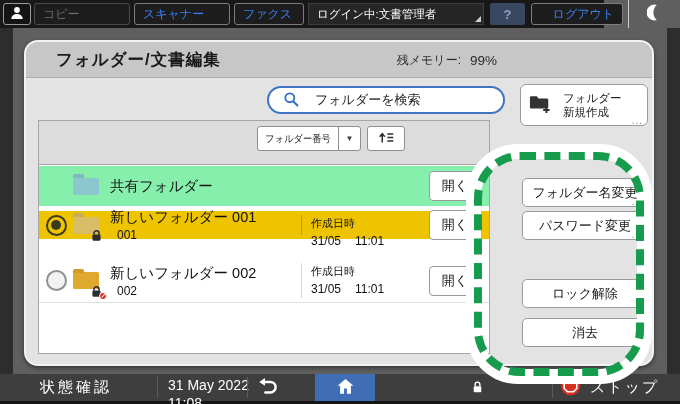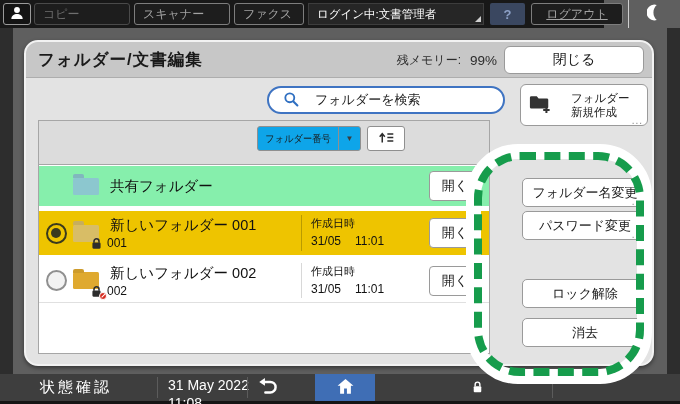--- a/index.html
+++ b/index.html
@@ -3,99 +3,99 @@
 <meta charset="utf-8">
 <style>
   * { box-sizing: border-box; margin: 0; padding: 0; }
   html,body { background:#888; }
   body { font-family: "Liberation Sans", "DejaVu Sans", sans-serif; }
   .screen { position:relative; width:680px; height:404px; background:#5f5f5f; overflow:hidden; }
 
   
   .topbar { position:absolute; left:0; top:0; width:604px; height:28px; background:#181818; z-index:20; }
   .tb-btn { position:absolute; top:3px; height:22px; background:#1d1d1d; border:1px solid #7d7d7d;
-            border-radius:3px; color:#a3a3a3; font-size:12px; text-align:left; padding:0 8px; cursor:pointer;
+            border-radius:3px; color:#3b82f6; font-size:12px; text-align:left; padding:0 8px; cursor:pointer;
             font-family:inherit; }
   .tb-btn.dim { color:#6f6f6f; border-color:#4a4a4a; }
   .user-btn { position:absolute; left:3px; top:3px; width:28px; height:22px; background:#141414;
               border:1px solid #9a9a9a; border-radius:3px; display:flex; align-items:center; justify-content:center; }
   .login-box { position:absolute; left:308px; top:3px; width:176px; height:22px; background:#262626;
                border:1px solid #3d3d3d; color:#fff; font-size:11.5px; display:flex; align-items:center;
                padding:0 8px; }
   .fold { position:absolute; right:2px; bottom:2px; width:0; height:0;
           border-left:6px solid transparent; border-bottom:6px solid #cfcfcf; }
   .help-btn { position:absolute; left:490px; top:3px; width:35px; height:22px; background:#3a4760;
               border:none; border-radius:2px; color:#8ca0c6; font-size:13px; font-weight:bold; }
-  .logout-btn { left:531px; width:92px; text-align:center;text-decoration:underline; }
+  .logout-btn { left:531px; width:92px; text-align:right; }
   .moon-wrap { position:absolute; left:628px; top:0; width:52px; height:28px; border-left:1px solid #cfcfcf;
                display:flex; align-items:center; justify-content:center; }
 
   
   .main { position:absolute; left:0; top:28px; width:680px; height:346px; background:#5f5f5f; }
   .bezel { position:absolute; top:0; height:346px; background:#2d2d2d; }
   .bezel.l { left:0; width:13px; } .bezel.r { right:0; width:13px; }
 
   .panel { position:absolute; left:24px; top:12px; width:630px; height:326px; background:#e3e3e3;
            border:2px solid #f2f2f2; border-radius:14px; box-shadow:0 2px 4px rgba(0,0,0,.45); }
   .panel-header { position:absolute; left:0; top:0; width:100%; height:36px; background:#c7c7c7;
                   border-radius:12px 12px 0 0; border-bottom:1px solid #adadad;
                   display:flex; align-items:center; }
-  .page-title { margin-left:12px; font-size:16.5px; font-weight:bold; color:#1a1a1a; letter-spacing:1px; }
+  .page-title { margin-left:30px; font-size:16.5px; font-weight:bold; color:#1a1a1a; letter-spacing:1px; }
   .mem { position:absolute; right:155px; top:0; height:36px; display:flex; align-items:center; gap:9px;
          color:#2c2c2c; font-size:12px; }
   .mem b { font-size:13.5px; font-weight:normal; }
   .close-btn { position:absolute; right:8px; top:4px; width:140px; height:28px; background:#fff;
                border:1px solid #9a9a9a; border-radius:6px; font-size:14px; color:#1a1a1a; font-family:inherit; }
 
   .search-pill { position:absolute; left:241px; top:44px; width:238px; height:28px; background:#fff;
                  border:2px solid #3f74c2; border-radius:15px; display:flex; align-items:center;
                  padding-left:14px; gap:16px; font-size:13px; color:#1a1a1a; font-family:inherit; }
 
   .btn-more { position:relative; background:#fff; border:1px solid #9a9a9a; border-radius:6px;
               font-size:13px; color:#1a1a1a; font-family:inherit; }
   .dots { position:absolute; right:4px; bottom:0px; color:#8a8a8a; font-size:10px; letter-spacing:1px; line-height:8px; }
 
   .new-folder { position:absolute; left:494px; top:42px; width:128px; height:42px; display:flex;
-                align-items:center; gap:20px; padding-left:8px; text-align:left; }
+                align-items:center; gap:12px; padding-left:8px; text-align:left; }
   .nf-text { font-size:11.5px; line-height:1.25; color:#1a1a1a; }
 
   
   .list { position:absolute; left:12px; top:78px; width:452px; height:234px; background:#fff;
           border:1px solid #a6a6a6; }
   .list-header { position:absolute; left:0; top:0; width:100%; height:44px; background:#dcdcdc;
                  border-bottom:1px solid #a6a6a6; }
-  .sort-select { position:absolute; left:218px; top:5px; width:104px; height:25px; background:#0ea5e9;
+  .sort-select { position:absolute; left:218px; top:5px; width:104px; height:25px; background:#ffffff;
                  border:1px solid #8f8f8f; border-radius:3px; display:flex; align-items:center; padding:0; font-family:inherit; }
   .sort-select .txt { flex:1; font-size:10px; color:#1a1a1a; text-align:center; transform:scaleX(.92); white-space:nowrap; }
   .sort-select .arrow-seg { width:22px; height:100%; border-left:1px solid #8f8f8f; display:flex;
                             align-items:center; justify-content:center; font-size:8px; color:#3c3c3c; }
   .sort-order { position:absolute; left:328px; top:5px; width:38px; height:25px; background:#fff;
                 border:1px solid #8f8f8f; border-radius:3px; display:flex; align-items:center; justify-content:center; }
 
   .row { position:absolute; left:0; width:450px; display:flex; align-items:center; }
   .row-shared { top:45px; height:40px; background:#86efac; }
-  .row-sel    { top:90px; height:44px; background:#eec400; }
+  .row-sel    { top:90px; height:28px; background:#eec400; }
   .row-unsel  { top:138px; height:44px; background:#ffffff; border-bottom:1px solid #e0e0e0; }
   .radio-cell { width:34px; display:flex; justify-content:center; }
   .radio { width:21px; height:21px; border-radius:50%; }
   .radio.on  { border:2.5px solid #3a3a1e; position:relative; }
   .radio.on::after { content:""; position:absolute; left:3px; top:3px; width:10px; height:10px;
                      border-radius:50%; background:#3a3a1e; }
   .radio.off { border:2px solid #8f8f8f; background:#f2f2f2; }
 
   .folder { width:26px; height:17px; border-radius:1.5px; position:relative; margin-right:11px; flex:none; }
   .folder::before { content:""; position:absolute; left:0; top:-3.5px; width:11px; height:4px;
                     border-radius:2px 2px 0 0; background:inherit; filter:brightness(.92); }
   .folder.teal { background:#8cc7cf; }
   .folder.tan  { background:#d8bd66; }
   .folder.gold { background:#dfa92f; }
 
   .name-block { flex:1; min-width:0; }
   .row-name { font-size:14.5px; color:#111; white-space:nowrap; }
-  .sub-line { display:flex; align-items:flex-start; gap:4px; margin-top:1px; margin-left:-20px; }
+  .sub-line { display:flex; align-items:flex-start; gap:14px; margin-top:1px; margin-left:-20px; }
   .sub-num { font-size:12px; color:#111; }
   .lockwrap { position:relative; width:13px; height:13px; flex:none; }
   .lock-badge { position:absolute; right:-4px; bottom:-3px; width:8px; height:8px; border-radius:50%;
                 background:#d62b1f; border:1px solid #fff; }
   .lock-badge::after { content:""; position:absolute; left:0.5px; top:2.2px; width:5px; height:1.3px;
                        background:#fff; transform:rotate(-45deg); }
 
   .date-sep { position:absolute; left:262px; top:4px; bottom:4px; width:1px; background:rgba(90,80,0,.35); }
   .row-unsel .date-sep { background:#d8d8d8; }
   .date-block { position:absolute; left:272px; top:5px; font-size:11px; color:#111; }
@@ -172,21 +172,20 @@
     <div class="bezel l"></div>
     <div class="bezel r"></div>
 
     <div class="panel">
       <div class="panel-header">
         <span class="page-title">フォルダー/文書編集</span>
         <span class="mem">
           <span>残メモリー:</span>
           <b>99%</b>
         </span>
-        <button class="close-btn">閉じる</button>
       </div>
 
       <button class="search-pill">
         <span>
           <svg width="16" height="16" viewBox="0 0 20 20">
               <circle cx="8.5" cy="8.5" r="5.6" fill="none" stroke="#2f6fc1" stroke-width="2.3"></circle>
               <line x1="13" y1="13" x2="18" y2="18" stroke="#2f6fc1" stroke-width="2.6" stroke-linecap="round"></line>
             </svg>
         </span>
         <span>フォルダーを検索</span>
@@ -337,16 +336,25 @@
           </svg>
       </span>
     </button>
     <span class="bb-lock">
       <svg width="11" height="14" viewBox="0 0 14 16">
           <path d="M4 7 V4.8 a3 3 0 0 1 6 0 V7" fill="none" stroke="#fff" stroke-width="1.8"></path>
           <rect x="2.2" y="7" width="9.6" height="7.6" rx="1.2" fill="#fff"></rect>
         </svg>
     </span>
     <div class="bb-divider" style="left:552px;"></div>
+    <div class="bb-stop">
+      <span>
+        <svg width="21" height="21" viewBox="0 0 24 24">
+            <circle cx="12" cy="12" r="11.2" fill="#d6301f"></circle>
+            <polygon points="8.6,4.8 15.4,4.8 19.2,8.6 19.2,15.4 15.4,19.2 8.6,19.2 4.8,15.4 4.8,8.6" fill="none" stroke="#fff" stroke-width="1.8"></polygon>
+          </svg>
+      </span>
+      <span class="bb-stop-label">ストップ</span>
+    </div>
   </div>
   <div class="bottom-strip"></div>
 
 </div>
 
 </body></html>

